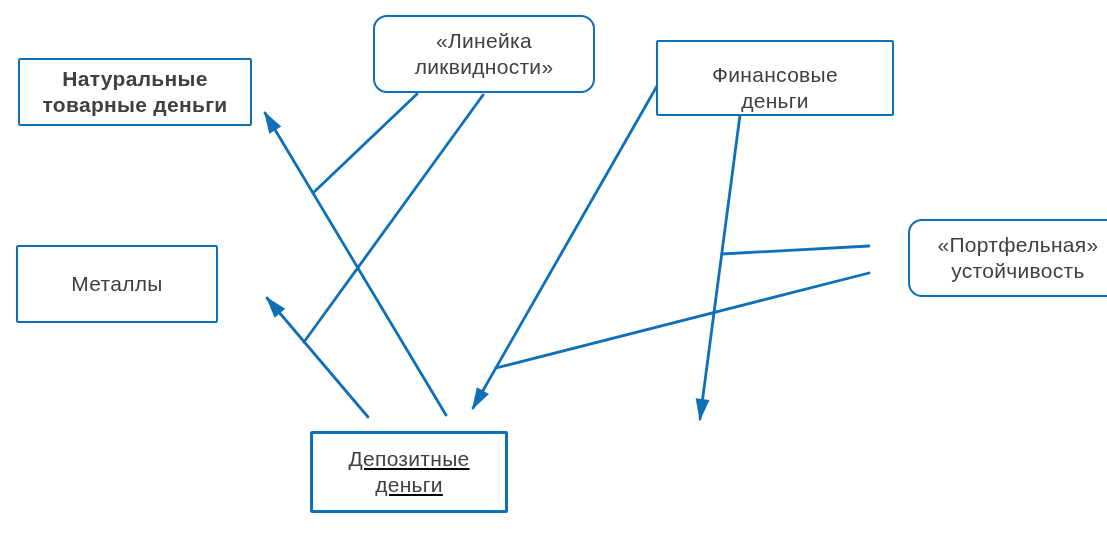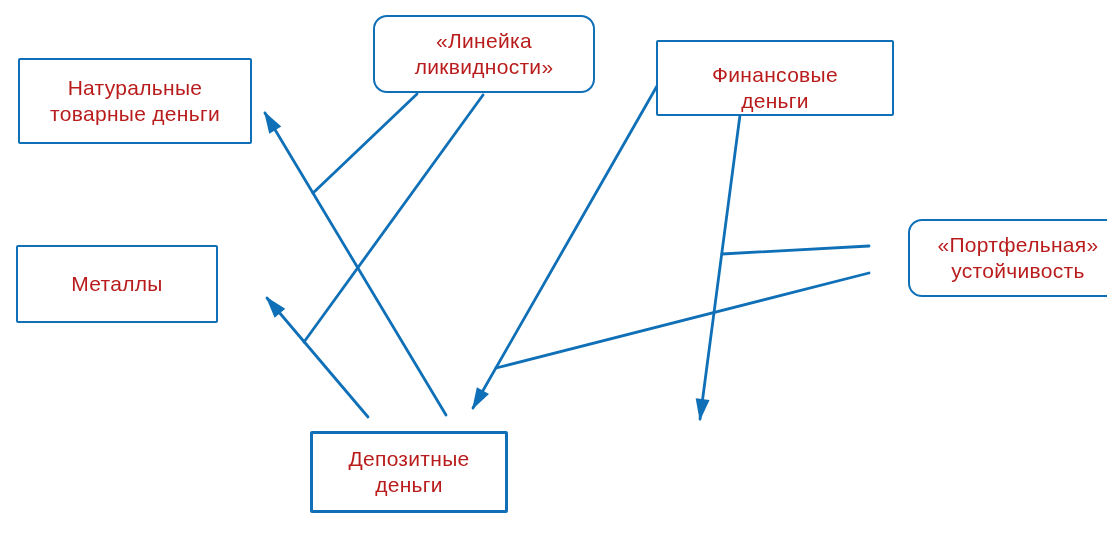--- a/index.html
+++ b/index.html
@@ -29,27 +29,27 @@
     display: flex;
     align-items: center;
     justify-content: center;
     text-align: center;
   }
   .node-label {
     white-space: pre-line;
     font-size: 21px;
     line-height: 26px;
     letter-spacing: 0.3px;
-    color: #b91c1c;
+    color: #404040;
   }
   .rect    { border: 2.5px solid #0f70b7; border-radius: 2px; }
   .rounded { border: 2.5px solid #0f70b7; border-radius: 14px; }
-  .bold    { border: 3.5px solid #0f70b7; border-radius: 2px; }
+  .bold    { border: 3.5px solid #0f70b7; border-radius: 2px; text-decoration: underline; }
 
-  .node-natural   { left: 18px;  top: 58px;  width: 234px; height: 86px; }
+  .node-natural   { left: 18px;  top: 58px;  width: 234px; height: 68px; font-weight: bold; }
   .node-metals    { left: 16px;  top: 245px; width: 202px; height: 78px; text-align: center; }
   .node-liquidity { left: 373px; top: 15px;  width: 222px; height: 78px; }
   .node-financial { left: 656px; top: 40px;  width: 238px; height: 76px; align-items: flex-end; }
   .node-portfolio { left: 868px; top: 219px; width: 220px; height: 78px; margin-left: 40px; }
   .node-deposit   { left: 310px; top: 431px; width: 198px; height: 82px; }
   .node-banknotes { left: 639px; top: 431px; width: 193px; height: 79px; }
 
   .edge {
     stroke: #0f70b7;
     stroke-width: 2.8;

